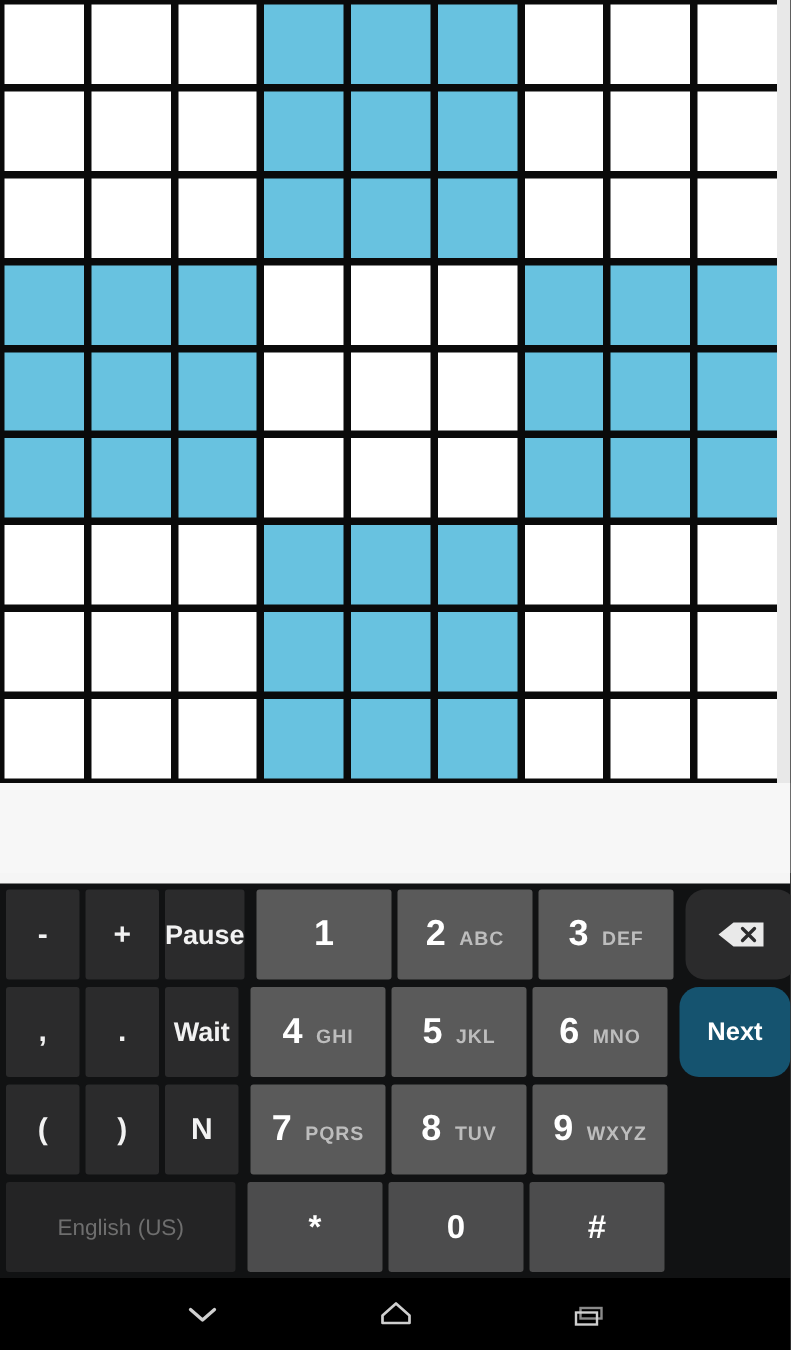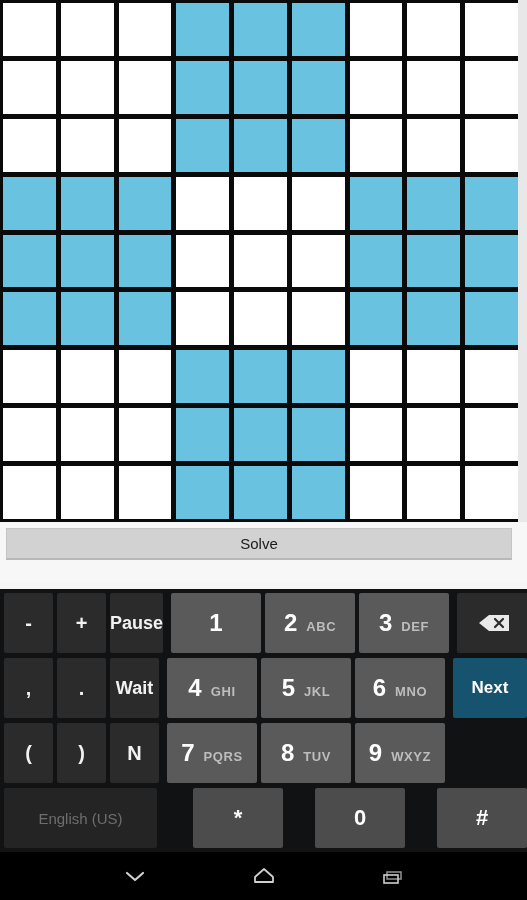--- a/index.html
+++ b/index.html
@@ -54,32 +54,32 @@
   .action-gap { width:9px; flex:0 0 9px; }
 
   
   #keyboard {
     position:absolute; left:0; top:589px; width:527px; height:263px;
     background:#111213;
     padding:4px 4px 2px 4px;
     display:flex; flex-direction:column;
   }
   .kb-row { display:flex; height:60px; margin-bottom:5px; }
-  .kb-row:last-child { margin-bottom:0;gap:28px; }
+  .kb-row:last-child { margin-bottom:0; }
 
   .key {
     position:relative;
     border-radius:2px;
     display:flex; align-items:center; justify-content:center;
     color:#fff;
     cursor:pointer;
     margin-right:4px;
     user-select:none;
   }
-  .key:last-child { margin-right:0; }
+  .key:last-child { margin-right:0;border-radius:13px; }
 
   .k-fn    { background:#2b2b2c; flex:0 0 49px; }
   .k-num   { background:#5a5a5a; flex:0 0 90px; margin-left:4px; }
   .k-num + .k-num { margin-left:0; }
   .k-back  { background:#2b2b2c; flex:0 0 74px; margin-left:4px; }
   .k-next  { background:#15536f; flex:0 0 74px; margin-left:4px; }
   .k-blank { background:transparent; flex:0 0 74px; margin-left:4px; }
   .k-space { background:#242425; flex:0 0 153px; }
   .k-sym   { background:#4c4c4d; flex:0 0 90px; margin-left:4px; }
   .k-sym + .k-sym { margin-left:0; }
@@ -194,21 +194,20 @@
         <div class="cell blue"></div>
         <div class="cell blue"></div>
         <div class="cell light"></div>
         <div class="cell light"></div>
         <div class="cell light"></div>
       </div>
   </div>
   <div id="grid-right-strip"></div>
 
   <div id="actions">
-    <div class="action-btn">Solve</div>
     <div class="action-gap"></div>
   </div>
 
   <div id="keyboard">
       <div class="kb-row">
         <div class="key k-fn">
           <span class="fn-glyph">-</span>
         </div>
         <div class="key k-fn">
           <span class="fn-glyph">+</span>

